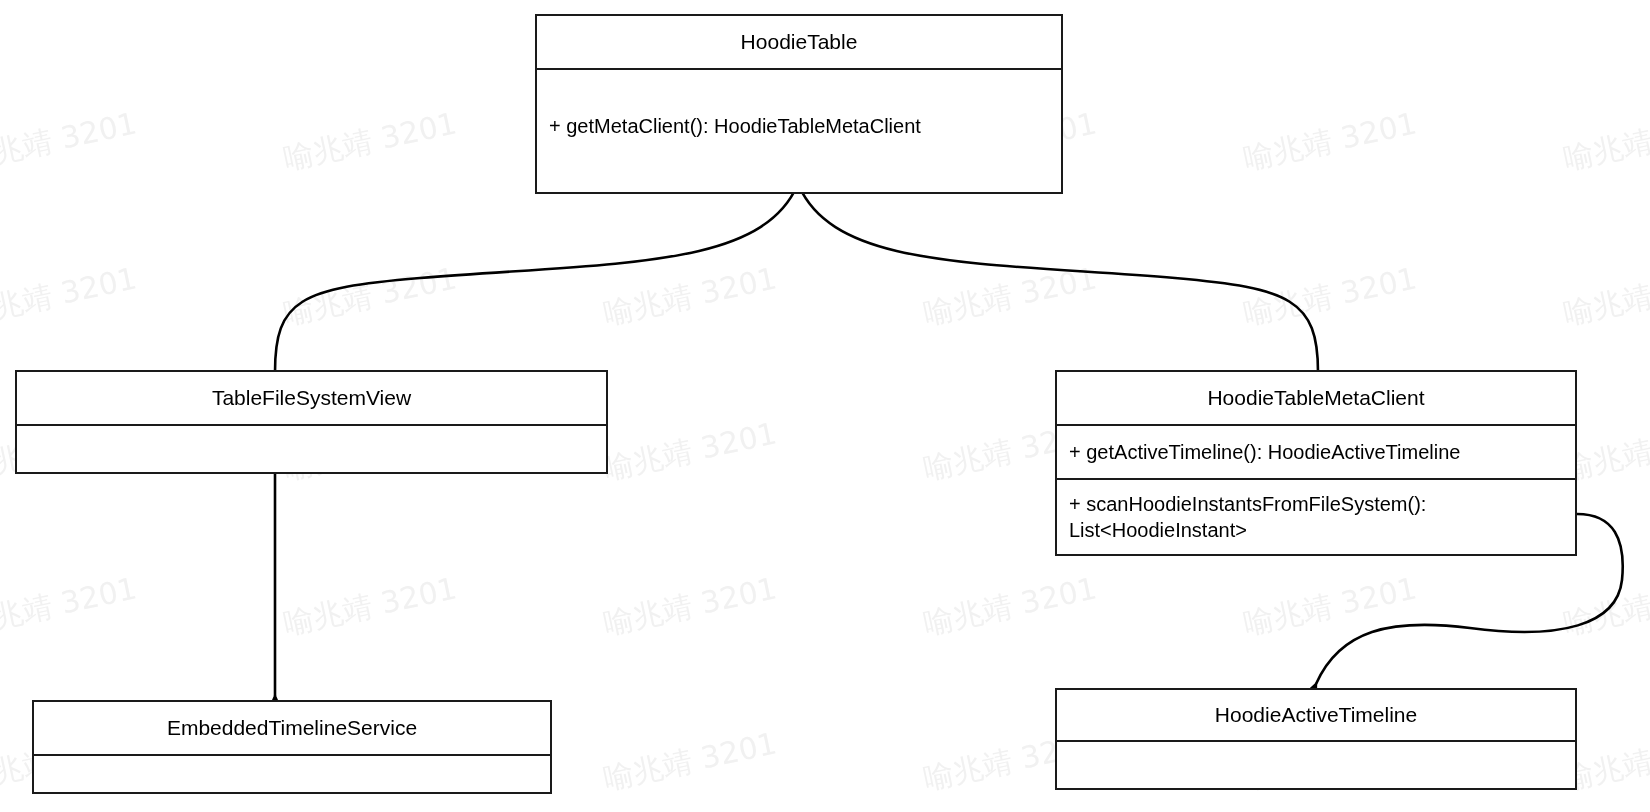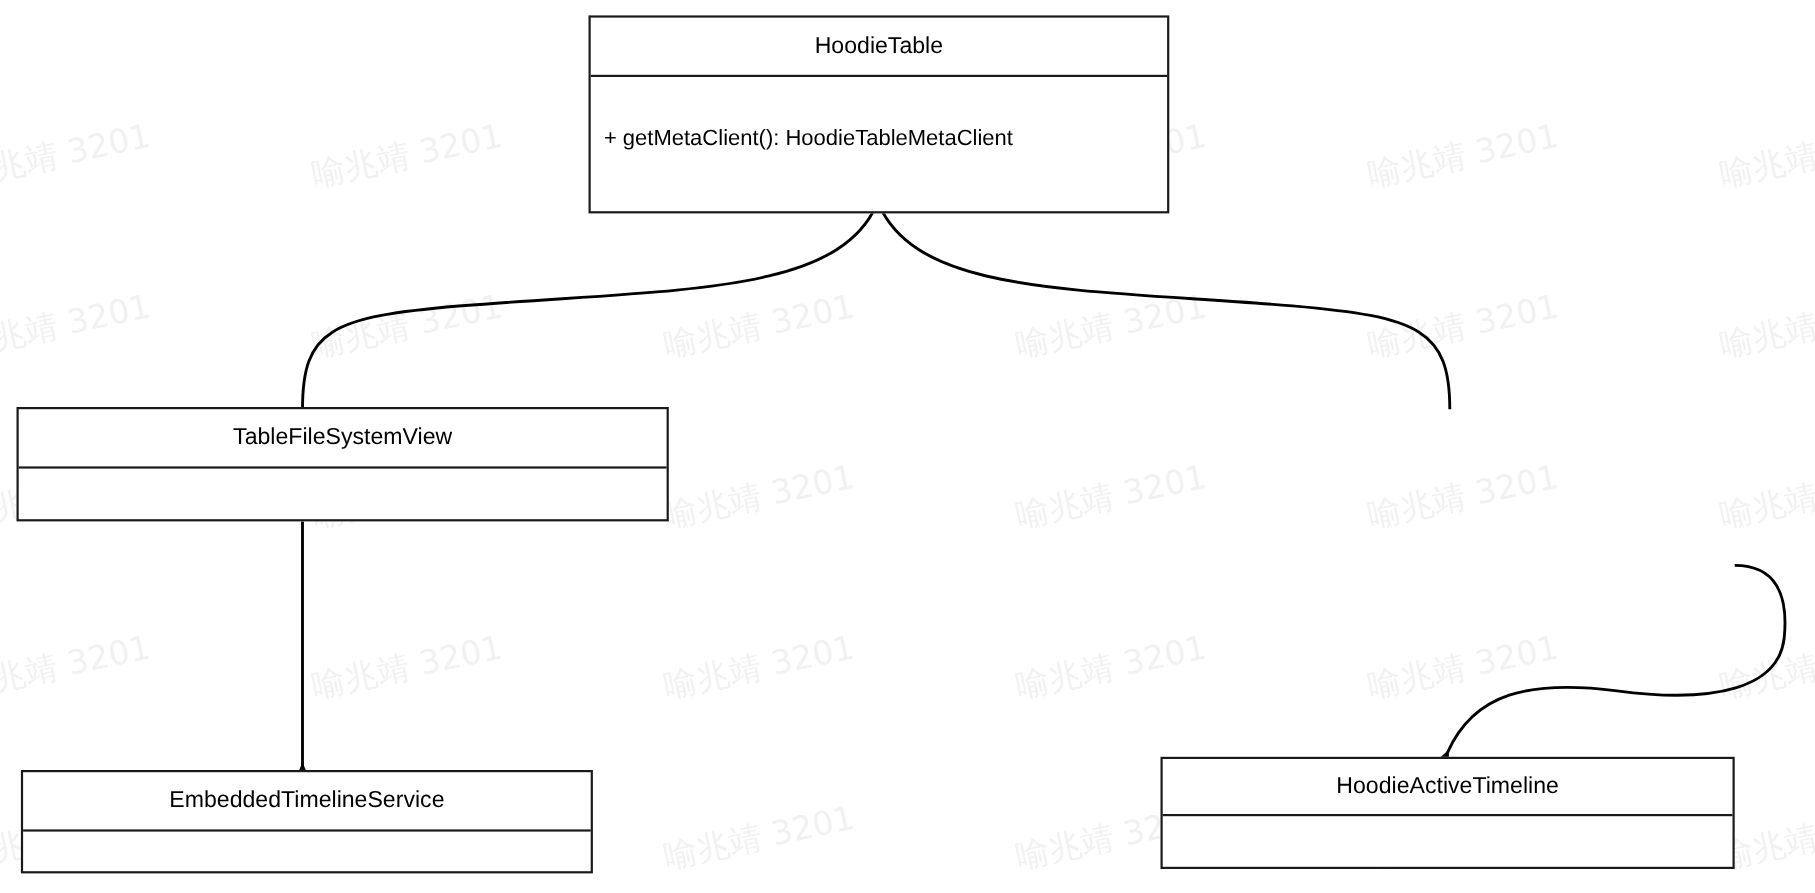--- a/index.html
+++ b/index.html
@@ -161,22 +161,32 @@
     <div class="uml-compartment">
       <div class="uml-member">+ getMetaClient(): HoodieTableMetaClient</div>
     </div>
   </div>
 
   <div class="uml-class" id="box-tablefsview" style="left:15px; top:370px; width:593px; height:104px;">
     <div class="uml-header">TableFileSystemView</div>
     <div class="uml-compartment empty"></div>
   </div>
 
+  <div class="uml-class" id="box-metaclient" style="left:1055px; top:370px; width:522px; height:186px;">
+    <div class="uml-header">HoodieTableMetaClient</div>
+    <div class="uml-compartment row1">
+      <div class="uml-member">+ getActiveTimeline(): HoodieActiveTimeline</div>
+    </div>
+    <div class="uml-compartment row2">
+      <div class="uml-member">+ scanHoodieInstantsFromFileSystem():
+List&lt;HoodieInstant&gt;</div>
+    </div>
+  </div>
 
-  <div class="uml-class" id="box-embeddedtimeline" style="left:19px; top:700px; width:520px; height:94px;">
+  <div class="uml-class" id="box-embeddedtimeline" style="left:32px; top:700px; width:520px; height:94px;">
     <div class="uml-header">EmbeddedTimelineService</div>
     <div class="uml-compartment empty"></div>
   </div>
 
   <div class="uml-class" id="box-activetimeline" style="left:1055px; top:688px; width:522px; height:102px;">
     <div class="uml-header">HoodieActiveTimeline</div>
     <div class="uml-compartment empty"></div>
   </div>
 
 </div>

